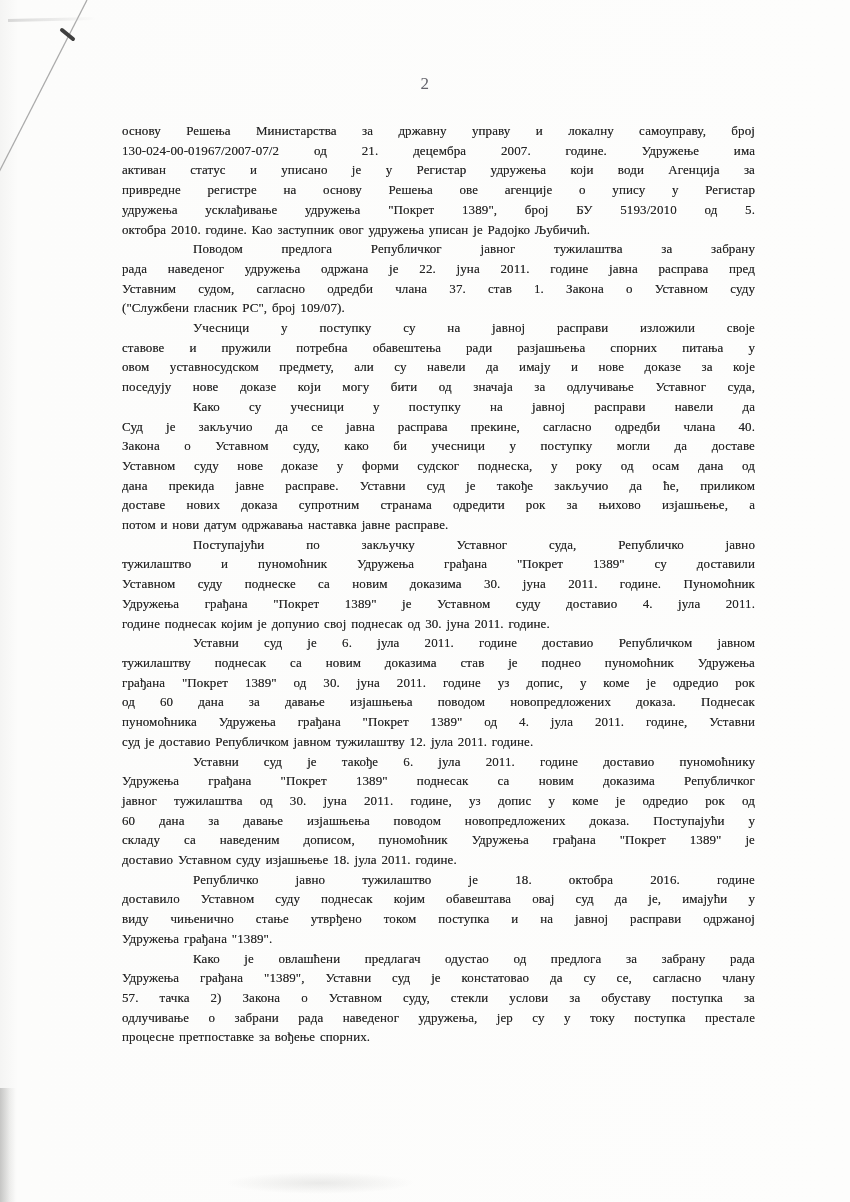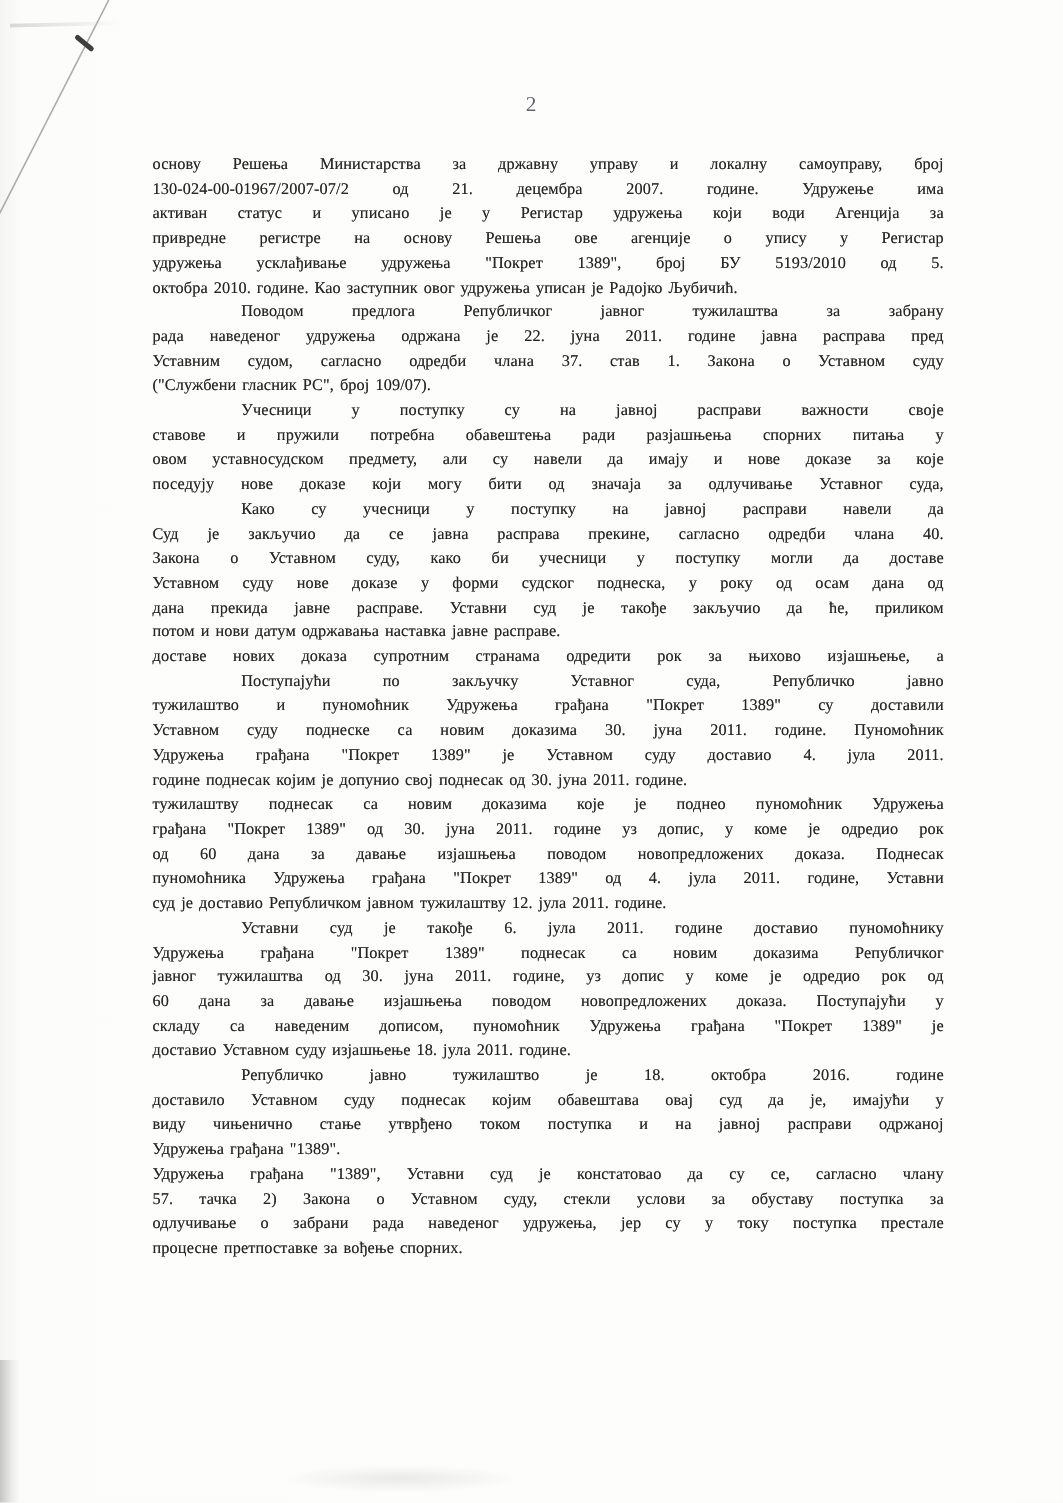--- a/index.html
+++ b/index.html
@@ -106,51 +106,53 @@
       <div class="line">основу Решења Министарства за државну управу и локалну самоуправу, број</div>
       <div class="line">130-024-00-01967/2007-07/2 од 21. децембра 2007. године. Удружење има</div>
       <div class="line">активан статус и уписано је у Регистар удружења који води Агенција за</div>
       <div class="line">привредне регистре на основу Решења ове агенције о упису у Регистар</div>
       <div class="line">удружења усклађивање удружења "Покрет 1389", број БУ 5193/2010 од 5.</div>
       <div class="line last">октобра 2010. године. Као заступник овог удружења уписан је Радојко Љубичић.</div>
       <div class="line indent">Поводом предлога Републичког јавног тужилаштва за забрану</div>
       <div class="line">рада наведеног удружења одржана је 22. јуна 2011. године јавна расправа пред</div>
       <div class="line">Уставним судом, сагласно одредби члана 37. став 1. Закона о Уставном суду</div>
       <div class="line last">("Службени гласник РС", број 109/07).</div>
-      <div class="line indent">Учесници у поступку су на јавној расправи важности своје</div>
+      <div class="line indent">Учесници у поступку су на јавној расправи изложили своје</div>
       <div class="line">ставове и пружили потребна обавештења ради разјашњења спорних питања у</div>
       <div class="line">овом уставносудском предмету, али су навели да имају и нове доказе за које</div>
       <div class="line">поседују нове доказе који могу бити од значаја за одлучивање Уставног суда,</div>
       <div class="line indent">Како су учесници у поступку на јавној расправи навели да</div>
       <div class="line">Суд је закључио да се јавна расправа прекине, сагласно одредби члана 40.</div>
       <div class="line">Закона о Уставном суду, како би учесници у поступку могли да доставе</div>
       <div class="line">Уставном суду нове доказе у форми судског поднеска, у року од осам дана од</div>
       <div class="line">дана прекида јавне расправе. Уставни суд је такође закључио да ће, приликом</div>
+      <div class="line">доставе нових доказа супротним странама одредити рок за њихово изјашњење, а</div>
       <div class="line last">потом и нови датум одржавања наставка јавне расправе.</div>
-      <div class="line">доставе нових доказа супротним странама одредити рок за њихово изјашњење, а</div>
       <div class="line indent">Поступајући по закључку Уставног суда, Републичко јавно</div>
       <div class="line">тужилаштво и пуномоћник Удружења грађана "Покрет 1389" су доставили</div>
       <div class="line">Уставном суду поднеске са новим доказима 30. јуна 2011. године. Пуномоћник</div>
       <div class="line">Удружења грађана "Покрет 1389" је Уставном суду доставио 4. јула 2011.</div>
       <div class="line last">године поднесак којим је допунио свој поднесак од 30. јуна 2011. године.</div>
-      <div class="line">тужилаштву поднесак са новим доказима које је поднео пуномоћник Удружења</div>
+      <div class="line indent">Уставни суд је 6. јула 2011. године доставио Републичком јавном</div>
+      <div class="line">тужилаштву поднесак са новим доказима став је поднео пуномоћник Удружења</div>
       <div class="line">грађана "Покрет 1389" од 30. јуна 2011. године уз допис, у коме је одредио рок</div>
       <div class="line">од 60 дана за давање изјашњења поводом новопредложених доказа. Поднесак</div>
       <div class="line">пуномоћника Удружења грађана "Покрет 1389" од 4. јула 2011. године, Уставни</div>
       <div class="line last">суд је доставио Републичком јавном тужилаштву 12. јула 2011. године.</div>
       <div class="line indent">Уставни суд је такође 6. јула 2011. године доставио пуномоћнику</div>
       <div class="line">Удружења грађана "Покрет 1389" поднесак са новим доказима Републичког</div>
       <div class="line">јавног тужилаштва од 30. јуна 2011. године, уз допис у коме је одредио рок од</div>
       <div class="line">60 дана за давање изјашњења поводом новопредложених доказа. Поступајући у</div>
       <div class="line">складу са наведеним дописом, пуномоћник Удружења грађана "Покрет 1389" је</div>
       <div class="line last">доставио Уставном суду изјашњење 18. јула 2011. године.</div>
       <div class="line indent">Републичко јавно тужилаштво је 18. октобра 2016. године</div>
       <div class="line">доставило Уставном суду поднесак којим обавештава овај суд да је, имајући у</div>
       <div class="line">виду чињенично стање утврђено током поступка и на јавној расправи одржаној</div>
       <div class="line last">Удружења грађана "1389".</div>
+      <div class="line indent">Како је овлашћени предлагач одустао од предлога за забрану рада</div>
       <div class="line">Удружења грађана "1389", Уставни суд је констатовао да су се, сагласно члану</div>
       <div class="line">57. тачка 2) Закона о Уставном суду, стекли услови за обуставу поступка за</div>
       <div class="line">одлучивање о забрани рада наведеног удружења, јер су у току поступка престале</div>
       <div class="line last">процесне претпоставке за вођење спорних.</div>
     </div>
 
   <div class="edge-shadow-bottom-left"></div>
   <div class="bottom-smudge"></div>
 
 </div>

